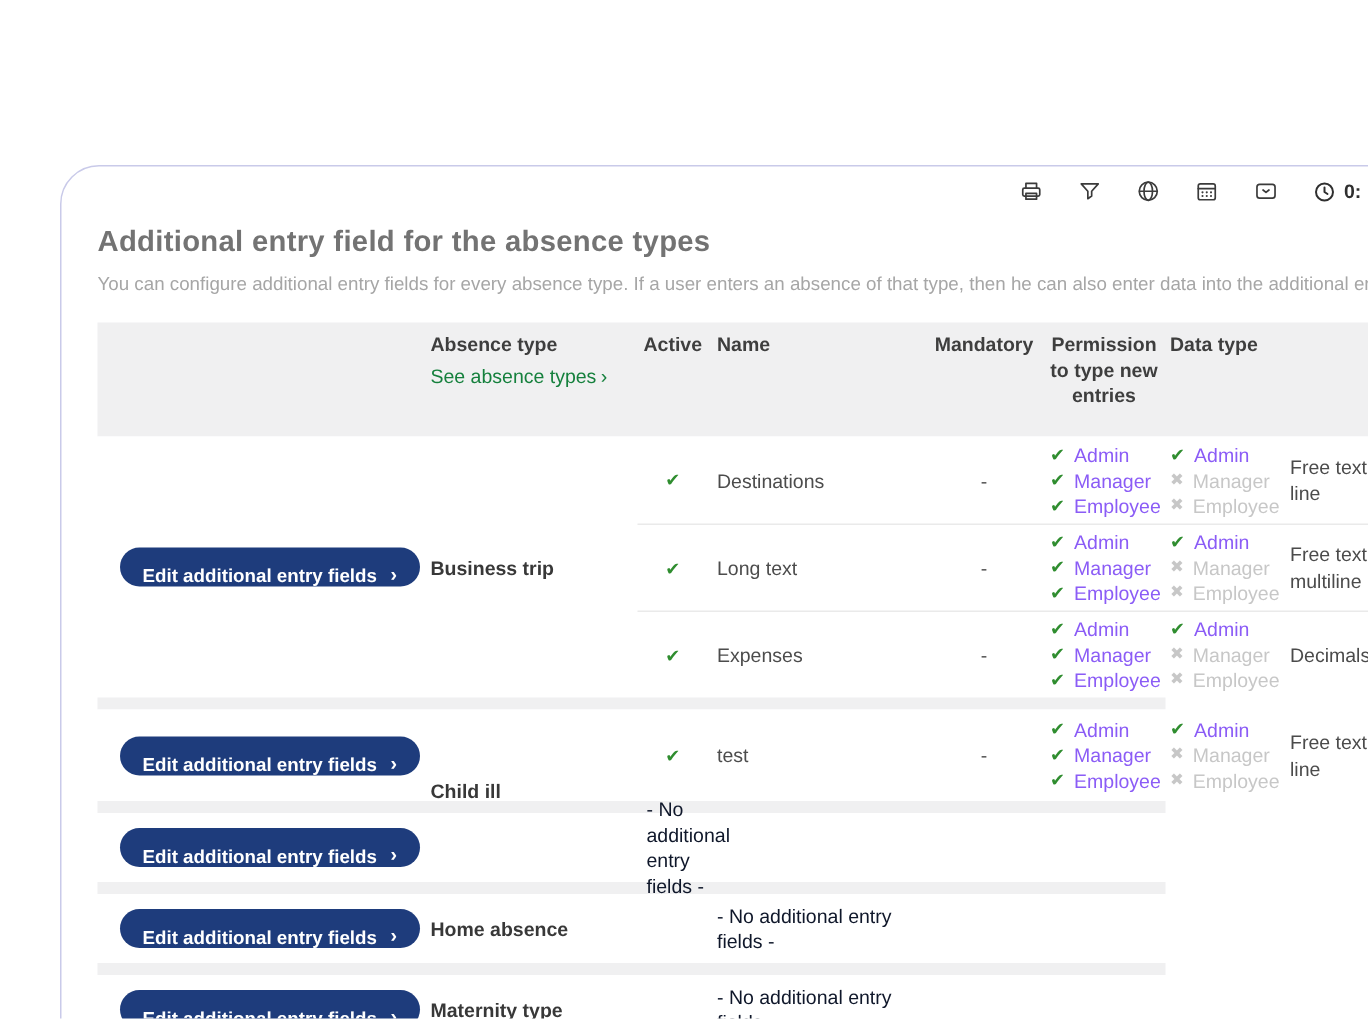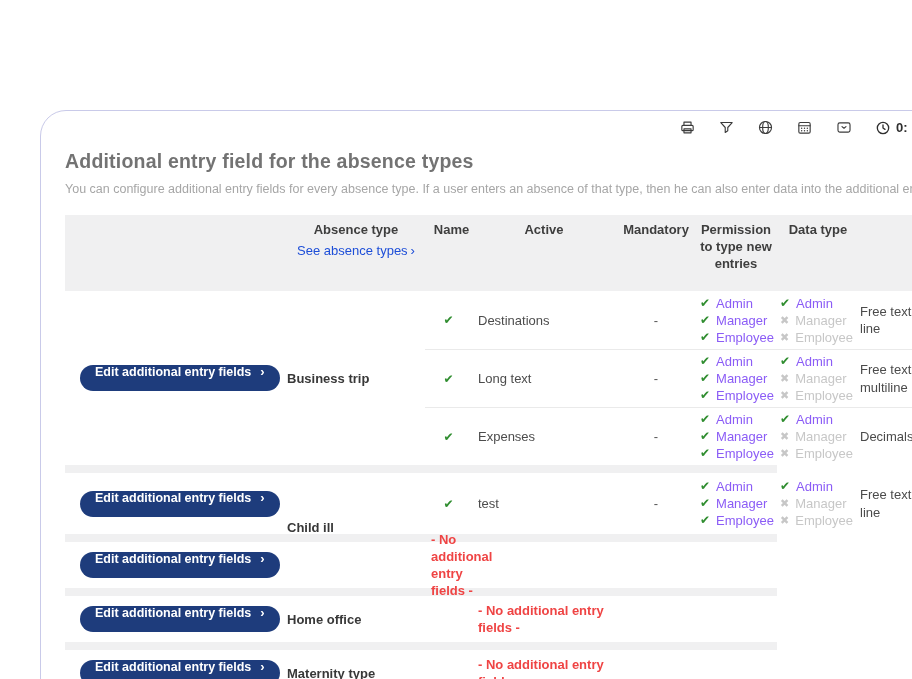--- a/index.html
+++ b/index.html
@@ -21,53 +21,53 @@
   .page-title { position:absolute; left:65px; top:150px; font-size:19.5px; font-weight:700;
     color:#737373; letter-spacing:.2px; white-space:nowrap; }
   .page-subtitle { position:absolute; left:65px; top:182px; width:1250px; font-size:12.5px;
     color:#a6a6a6; white-space:nowrap; }
 
   
   .table { position:absolute; left:65px; top:215px; width:891px; font-size:13px; color:#4c4c4c; }
   .thead, .group { display:grid; grid-template-columns:218px 142px 47px 144px 80px 80px 80px 100px; }
 
   .thead { background:#f0f0f1; min-height:76px; font-weight:700; color:#3e3e3e; line-height:17px; }
-  .thead .hcell { padding-top:6px;text-align:center; }
+  .thead .hcell { padding-top:6px; }
   .h-type { padding-left:4px; }
-  .see-link { display:block; margin-top:4px; font-weight:400; color:#1d4ed8; cursor:pointer;
+  .see-link { display:block; margin-top:4px; font-weight:400; color:#15803d; cursor:pointer;
     white-space:nowrap; }
   .see-link .chev { margin-left:3px; }
   .h-center { text-align:center; }
   .h-name { padding-left:6px; }
   .h-dtype { padding-left:4px; }
 
   .group { background:#fff; }
   .cell { display:flex; align-items:center; min-width:0; }
   .cell.center { justify-content:center; }
   .c1 { padding-left:15px; }
   .c2 { padding-left:4px; }
   .c4 { padding-left:6px; }
   .c6, .c7 { flex-direction:column; align-items:flex-start; justify-content:center; padding-left:4px; }
   .c8 { padding-left:4px; }
   .bt { border-top:1px solid #eaeaea; }
 
-  .edit-btn { display:inline-flex; align-items:flex-start; gap:9px; height:26px; padding:0 15px;
+  .edit-btn { display:inline-flex; align-items:flex-end; gap:9px; height:26px; padding:0 15px;
     background:#1e3c7c; color:#fff; border:none; border-radius:13px; cursor:pointer;
     font-family:"Liberation Sans", sans-serif; font-size:12.5px; font-weight:700; white-space:nowrap; }
   .edit-btn .chev { font-size:13px; font-weight:700; position:relative; top:-1px; }
 
   .type-label { font-weight:700; color:#383838; }
   .ok { color:#2f8d2f; font-size:12px; }
   .no { color:#c7c7c7; font-size:11px; }
   .dash { color:#555; }
   .perm-line { display:flex; align-items:center; gap:6px; line-height:17px; white-space:nowrap; }
   .perm-line .plabel { color:#8b5cf6; }
   .perm-line.denied .plabel { color:#c7c7c7; }
   .dtype { line-height:17.5px; color:#4b4b4b; }
-  .nofields { color:#ef4444; line-height:17px;font-weight:bold; }
+  .nofields { color:#0f172a; line-height:17px; }
 
   .band { width:712px; height:8px; background:#f0f0f1; }
 </style>
 </head>
 <body>
 
 <div class="card"></div>
 
 <div class="topbar">
   <span class="icon-btn">
@@ -116,22 +116,22 @@
 <div class="page-title">Additional entry field for the absence types</div>
 <div class="page-subtitle">You can configure additional entry fields for every absence type. If a user enters an absence of that type, then he can also enter data into the additional entry fields.</div>
 
 <div class="table">
   <div class="thead">
     <div class="hcell"></div>
     <div class="hcell h-type">
       <span>Absence type</span>
       <span class="see-link"><span>See absence types</span><span class="chev">›</span></span>
     </div>
+    <div class="hcell h-center">Active</div>
     <div class="hcell h-name">Name</div>
-    <div class="hcell h-center">Active</div>
     <div class="hcell h-center">Mandatory</div>
     <div class="hcell h-center">Permission to type new entries</div>
     <div class="hcell h-dtype">Data type</div>
   </div>
   <div id="tbody">
       <div class="group" style="grid-auto-rows: 58px;">
         <div class="cell c1" style="grid-row: 1 / span 3;">
           <button class="edit-btn">
             <span>Edit additional entry fields</span>
             <span class="chev">›</span>
@@ -332,21 +332,21 @@
       </div>
       <div class="band"></div>
       <div class="group" style="grid-auto-rows: 46px;">
         <div class="cell c1" style="grid-row: 1 / span 1;">
           <button class="edit-btn">
             <span>Edit additional entry fields</span>
             <span class="chev">›</span>
           </button>
         </div>
         <div class="cell c2" style="grid-row: 1 / span 1;">
-          <span class="type-label">Home office</span>
+          <span class="type-label">Home absence</span>
         </div>
         <div class="cell c3"></div>
         <div class="cell c4">
           <span class="nofields">- No additional entry fields -</span>
         </div>
         <div class="cell c5"></div>
         <div class="cell c6"></div>
         <div class="cell c7"></div>
         <div class="cell c8"></div>
       </div>

